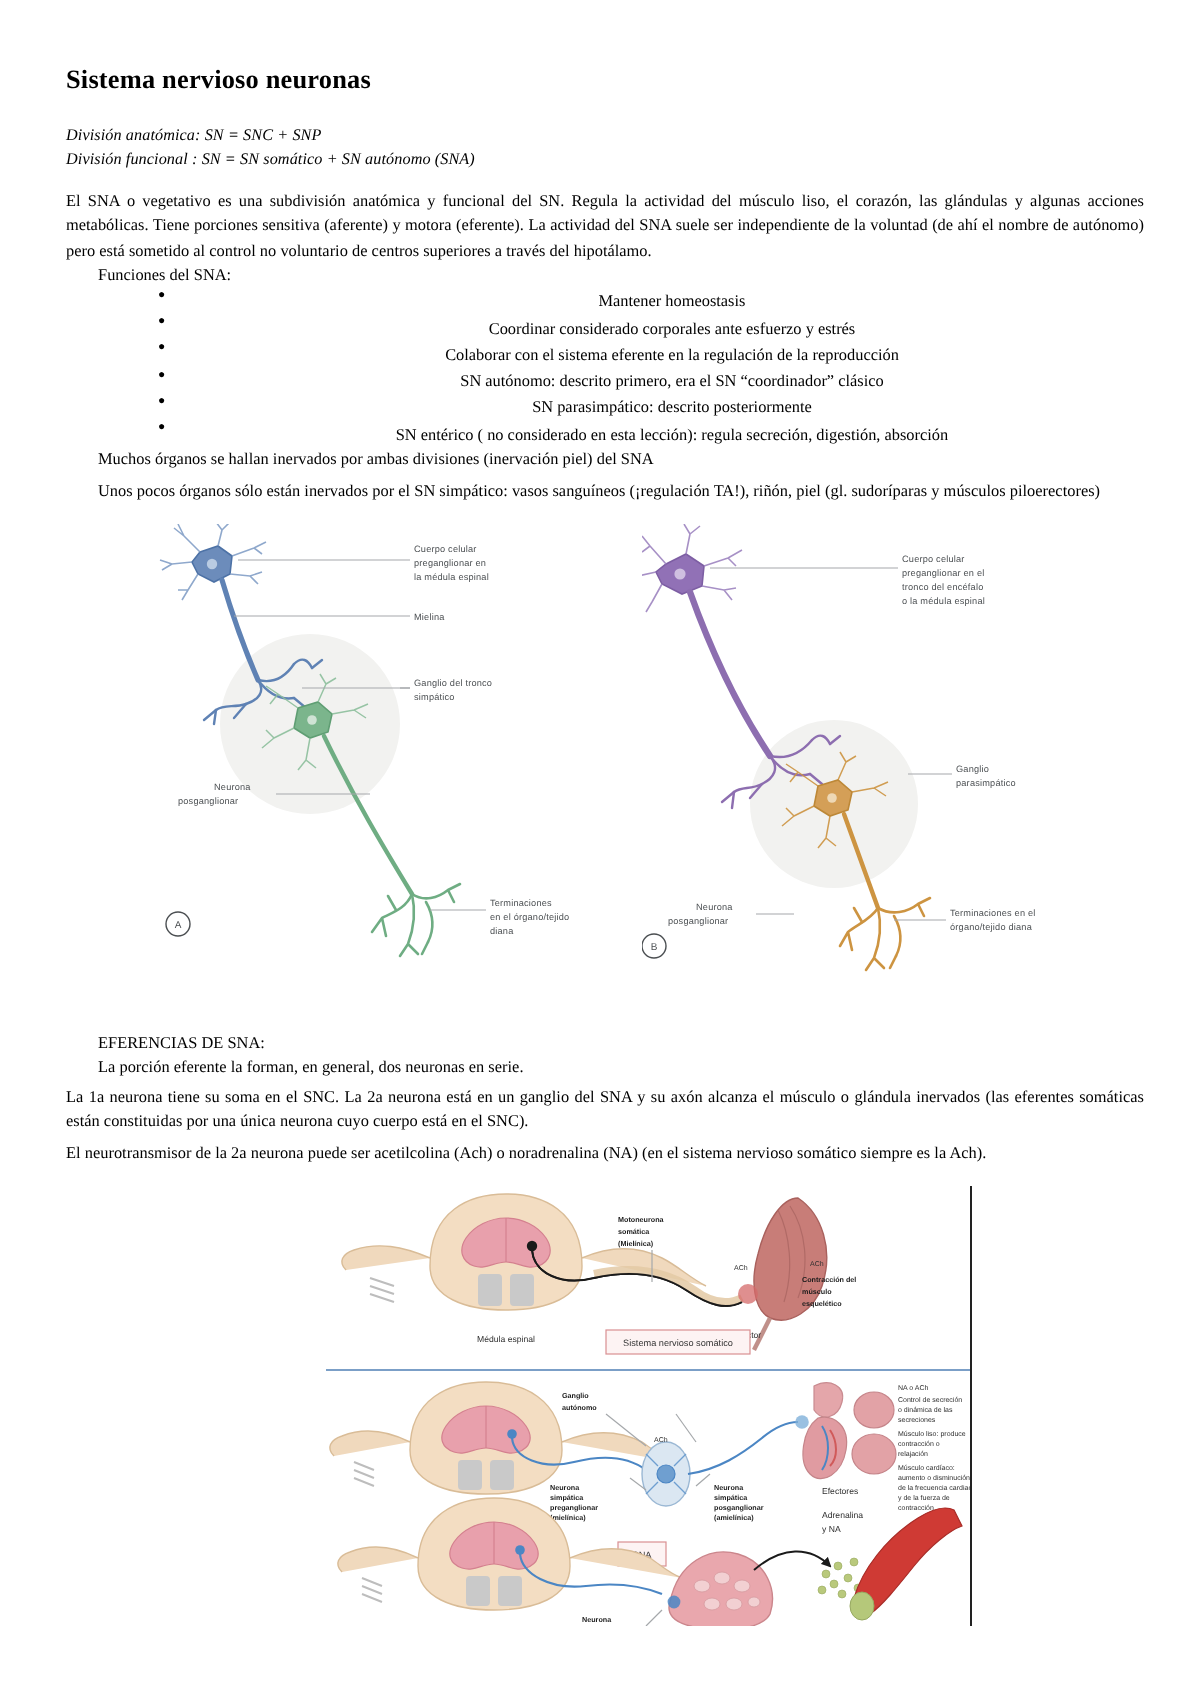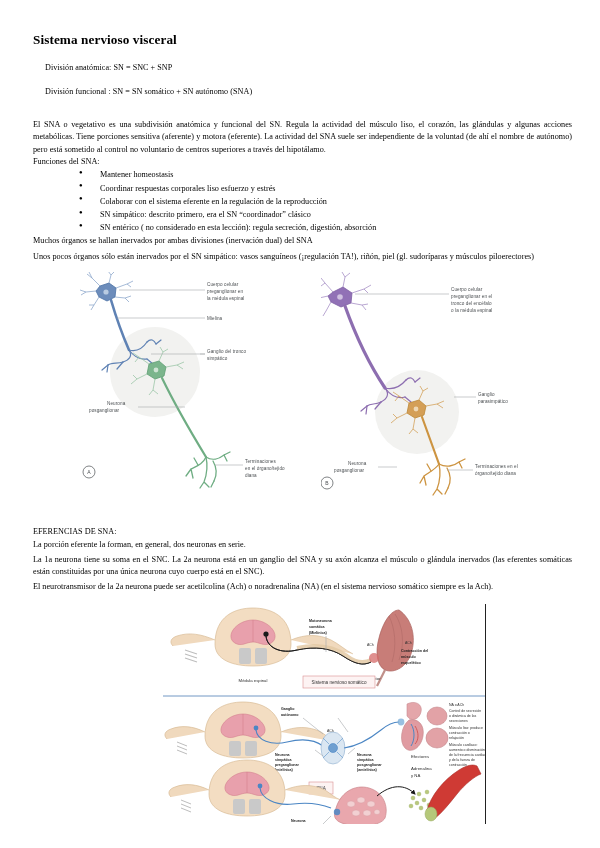--- a/index.html
+++ b/index.html
@@ -23,38 +23,40 @@
     box-sizing: border-box;
   }
   h1.doc-title {
     font-size: 13.2px;
     font-weight: bold;
     letter-spacing: 0.1px;
     margin: 0 0 14px 0;
     line-height: 1.1;
   }
   .italic-line {
+    font-style: italic;
     font-size: 8.1px;
     line-height: 1.52;
-    margin: 12px;
+    margin: 0;
     letter-spacing: 0.05px;
   }
   .spacer-8 { height: 9px; }
   p.body-line {
     font-size: 8.2px;
     line-height: 1.5;
     margin: 0;
     text-align: justify;
     letter-spacing: 0.01px;
   }
-  p.body-line.nojust { text-align: left; }
+  p.body-line.nojust { text-align: left; margin-left: 16px; }
   ul.bullets {
     margin: 0;
     padding: 0 0 0 46px;
     list-style: none;
+    text-align: center;
   }
   ul.bullets li {
     font-size: 8.2px;
     line-height: 1.62;
     position: relative;
     padding-left: 21px;
   }
   ul.bullets li::before {
     content: "\25CF";
     position: absolute;
@@ -138,43 +140,44 @@
     stroke: #d98f92;
     stroke-width: 0.6;
   }
   .divider-line { stroke: #4f7fb5; stroke-width: 0.8; }
 </style>
 </head>
 <body>
 
 <div class="page">
 
-  <h1 class="doc-title">Sistema nervioso visceral</h1>
+  <h1 class="doc-title">Sistema nervioso neuronas</h1>
 
   <p class="italic-line">División anatómica: SN = SNC + SNP</p>
   <p class="italic-line">División funcional : SN = SN somático + SN autónomo (SNA)</p>
 
   <div class="spacer-8"></div>
 
   <p class="body-line">El SNA  o vegetativo  es  una subdivisión anatómica y funcional del SN. Regula la actividad del músculo liso, el corazón, las glándulas y algunas acciones metabólicas.  Tiene porciones sensitiva (aferente) y motora (eferente). La actividad del SNA suele ser independiente de la voluntad (de ahí el nombre de autónomo) pero está sometido al control no voluntario de centros superiores a través del hipotálamo.</p>
   <p class="body-line nojust">Funciones del SNA:</p>
 
   <ul class="bullets">
     <li>Mantener homeostasis</li>
-    <li>Coordinar respuestas corporales liso esfuerzo y estrés</li>
+    <li>Coordinar considerado corporales ante esfuerzo y estrés</li>
     <li>Colaborar con el sistema eferente en la regulación de la reproducción</li>
   </ul>
 
 
   <ul class="bullets">
-    <li>SN simpático: descrito primero, era el SN “coordinador” clásico</li>
+    <li>SN autónomo: descrito primero, era el SN “coordinador” clásico</li>
+    <li>SN parasimpático: descrito posteriormente</li>
     <li>SN entérico ( no considerado en esta lección): regula secreción, digestión, absorción</li>
   </ul>
 
-  <p class="body-line nojust">Muchos órganos se hallan inervados por ambas divisiones (inervación dual) del SNA</p>
+  <p class="body-line nojust">Muchos órganos se hallan inervados por ambas divisiones (inervación piel) del SNA</p>
   <div style="height:4px"></div>
   <p class="body-line nojust">Unos pocos órganos sólo están inervados por el SN simpático: vasos sanguíneos (¡regulación TA!), riñón, piel (gl. sudoríparas y músculos piloerectores)</p>
 
   <div class="neuron-figures">
 
     <div class="neuron-panel panel-a">
       <svg class="panel-svg" width="265" height="252" viewBox="0 0 265 252" xmlns="http://www.w3.org/2000/svg">
 
         <circle class="ganglion-bg" cx="88" cy="100" r="45"></circle>
 

